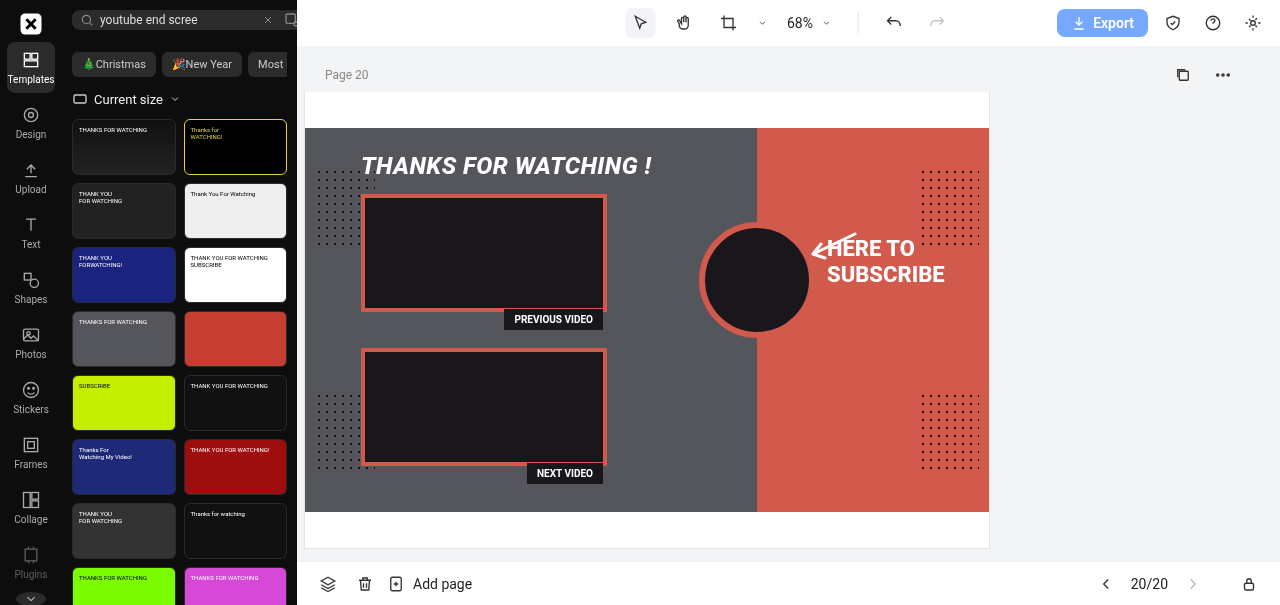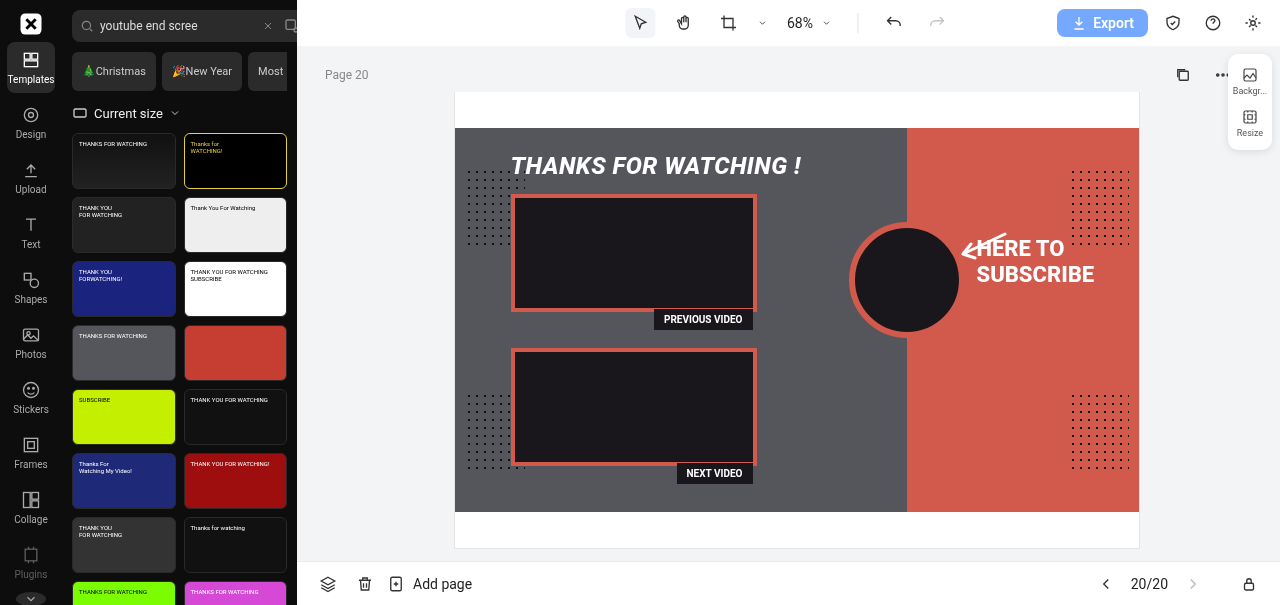--- a/index.html
+++ b/index.html
@@ -28,41 +28,41 @@
 .rail .logo { width: 46px; height: 46px; display: flex; align-items: center; justify-content: center; margin-bottom: 4px; }
 .rail .item { display: flex; flex-direction: column; align-items: center; gap: 4px; color: #aaa; font-size: 10px; padding: 8px 0; width: 48px; border-radius: 8px; cursor: pointer; margin-bottom: 4px; }
 .rail .item.active { background: #2b2b2b; color: #fff; }
 .rail .item svg { width: 20px; height: 20px; stroke: currentColor; fill: none; stroke-width: 1.6; }
 .rail .more { margin-top: auto; margin-bottom: 12px; width: 30px; height: 30px; border-radius: 50%; background: #2b2b2b; display: flex; align-items: center; justify-content: center; cursor: pointer; }
 
 
 .sidebar { width: 235px; background: #0d0d0d; display: flex; flex-direction: column; padding: 10px 10px 0 10px; position: relative; }
 
 .search-row { display: flex; gap: 8px; }
-.search-box { flex: 1; background: #2b2b2b; border-radius: 8px; height: 32px; display: flex; align-items: center; padding: 0 8px; gap: 6px; }
+.search-box { flex: 1; background: #2b2b2b; border-radius: 8px; height: 20px; display: flex; align-items: center; padding: 0 8px; gap: 6px; }
 .search-box input { flex: 1; background: transparent; border: none; color: #ddd; font-size: 12px; outline: none; min-width: 0; }
 .search-box input::placeholder { color: #888; }
 .sq-btn { width: 32px; height: 32px; background: #2b2b2b; border-radius: 8px; display: flex; align-items: center; justify-content: center; cursor: pointer; }
 
 .chips { display: flex; gap: 6px; margin-top: 10px; overflow: hidden; }
-.chip { background: #2b2b2b; color: #ccc; font-size: 11px; padding: 13px 10px; border-radius: 6px; white-space: nowrap; cursor: pointer; }
+.chip { background: #2b2b2b; color: #ccc; font-size: 11px; padding: 6px 10px; border-radius: 6px; white-space: nowrap; cursor: pointer; }
 
 .size-row { display: flex; align-items: center; gap: 6px; margin-top: 14px; font-size: 13px; color: #eee; cursor: pointer; }
 
 .template-grid { flex: 1; overflow-y: auto; margin-top: 12px; display: grid; grid-template-columns: 1fr 1fr; gap: 8px; padding-bottom: 10px; }
 .tpl { height: 56px; border-radius: 6px; background: #1c1c1c; border: 1px solid #2a2a2a; cursor: pointer; position: relative; overflow: hidden; }
 
 .collapse-handle { position: absolute; right: -12px; top: 50%; transform: translateY(-50%); width: 12px; height: 60px; background: #0d0d0d; border-radius: 0 6px 6px 0; display: flex; align-items: center; justify-content: center; }
 
 
 .canvas-area { flex: 1; background: #f3f4f6; display: flex; flex-direction: column; min-width: 0; position: relative; }
 .page-label { font-size: 12px; color: #888; padding: 14px 0 2px 28px; display: flex; align-items: center; }
 .page-label .pl-actions { margin-left: auto; margin-right: 42px; display: flex; gap: 10px; }
 
-.canvas-wrap { flex: 1; display: flex; justify-content: center; align-items: flex-start; padding: 0 0 10px 16px; overflow: auto; }
+.canvas-wrap { flex: 1; display: flex; align-items: flex-start; padding: 0 0 10px 8px; overflow: auto; }
 .page { width: 684px; height: 456px; background: #fff; box-shadow: 0 0 0 1px #e5e5e5; position: relative; }
 
 
 .ec { position: absolute; left: 0; right: 0; background: #55555c; display: flex; }
 .ec-left { flex: 0 0 452px; position: relative; padding: 24px 0 0 56px; }
 .ec-right { flex: 1; background: #d25a4c; position: relative; }
 .ec-title { color: #fff; font-weight: 800; font-style: italic; font-size: 24px; letter-spacing: .5px; }
 .vid-box { width: 246px; height: 118px; border: 4px solid #d25a4c; background: #19171c; margin-top: 14px; position: relative; }
 .vid-label { position: absolute; right: 0; bottom: -22px; background: #19171c; color: #fff; font-size: 10px; font-weight: 700; padding: 5px 10px; }
 .vid-box.two { margin-top: 36px; }
@@ -413,36 +413,20 @@
               <div class="sub-text">
                 <span>CLICK</span><br>
                 <span>HERE TO</span><br>
                 <span>SUBSCRIBE</span>
               </div>
             </div>
           </div>
         </div>
       </div>
 
-      <div class="right-panel">
-        <div class="rp-item">
-          <svg viewBox="0 0 24 24">
-              <rect x="4" y="4" width="16" height="16" rx="2"></rect>
-              <path d="M4 16l4-4 4 4 4-6 4 6"></path>
-            </svg>
-          <span>Backgr...</span>
-        </div>
-        <div class="rp-item">
-          <svg viewBox="0 0 24 24">
-              <rect x="4" y="4" width="16" height="16" rx="2"></rect>
-              <path d="M9 9h6v6H9zM9 4v2M15 4v2M9 18v2M15 18v2M4 9h2M4 15h2M18 9h2M18 15h2"></path>
-            </svg>
-          <span>Resize</span>
-        </div>
-      </div>
     </div>
 
     <div class="bottombar">
       <div class="icon-btn">
           <svg viewBox="0 0 24 24">
             <path d="M12 3l9 5-9 5-9-5zM3 13l9 5 9-5M3 17l9 5 9-5"></path>
           </svg>
         </div>
       <div class="icon-btn">
           <svg viewBox="0 0 24 24">

